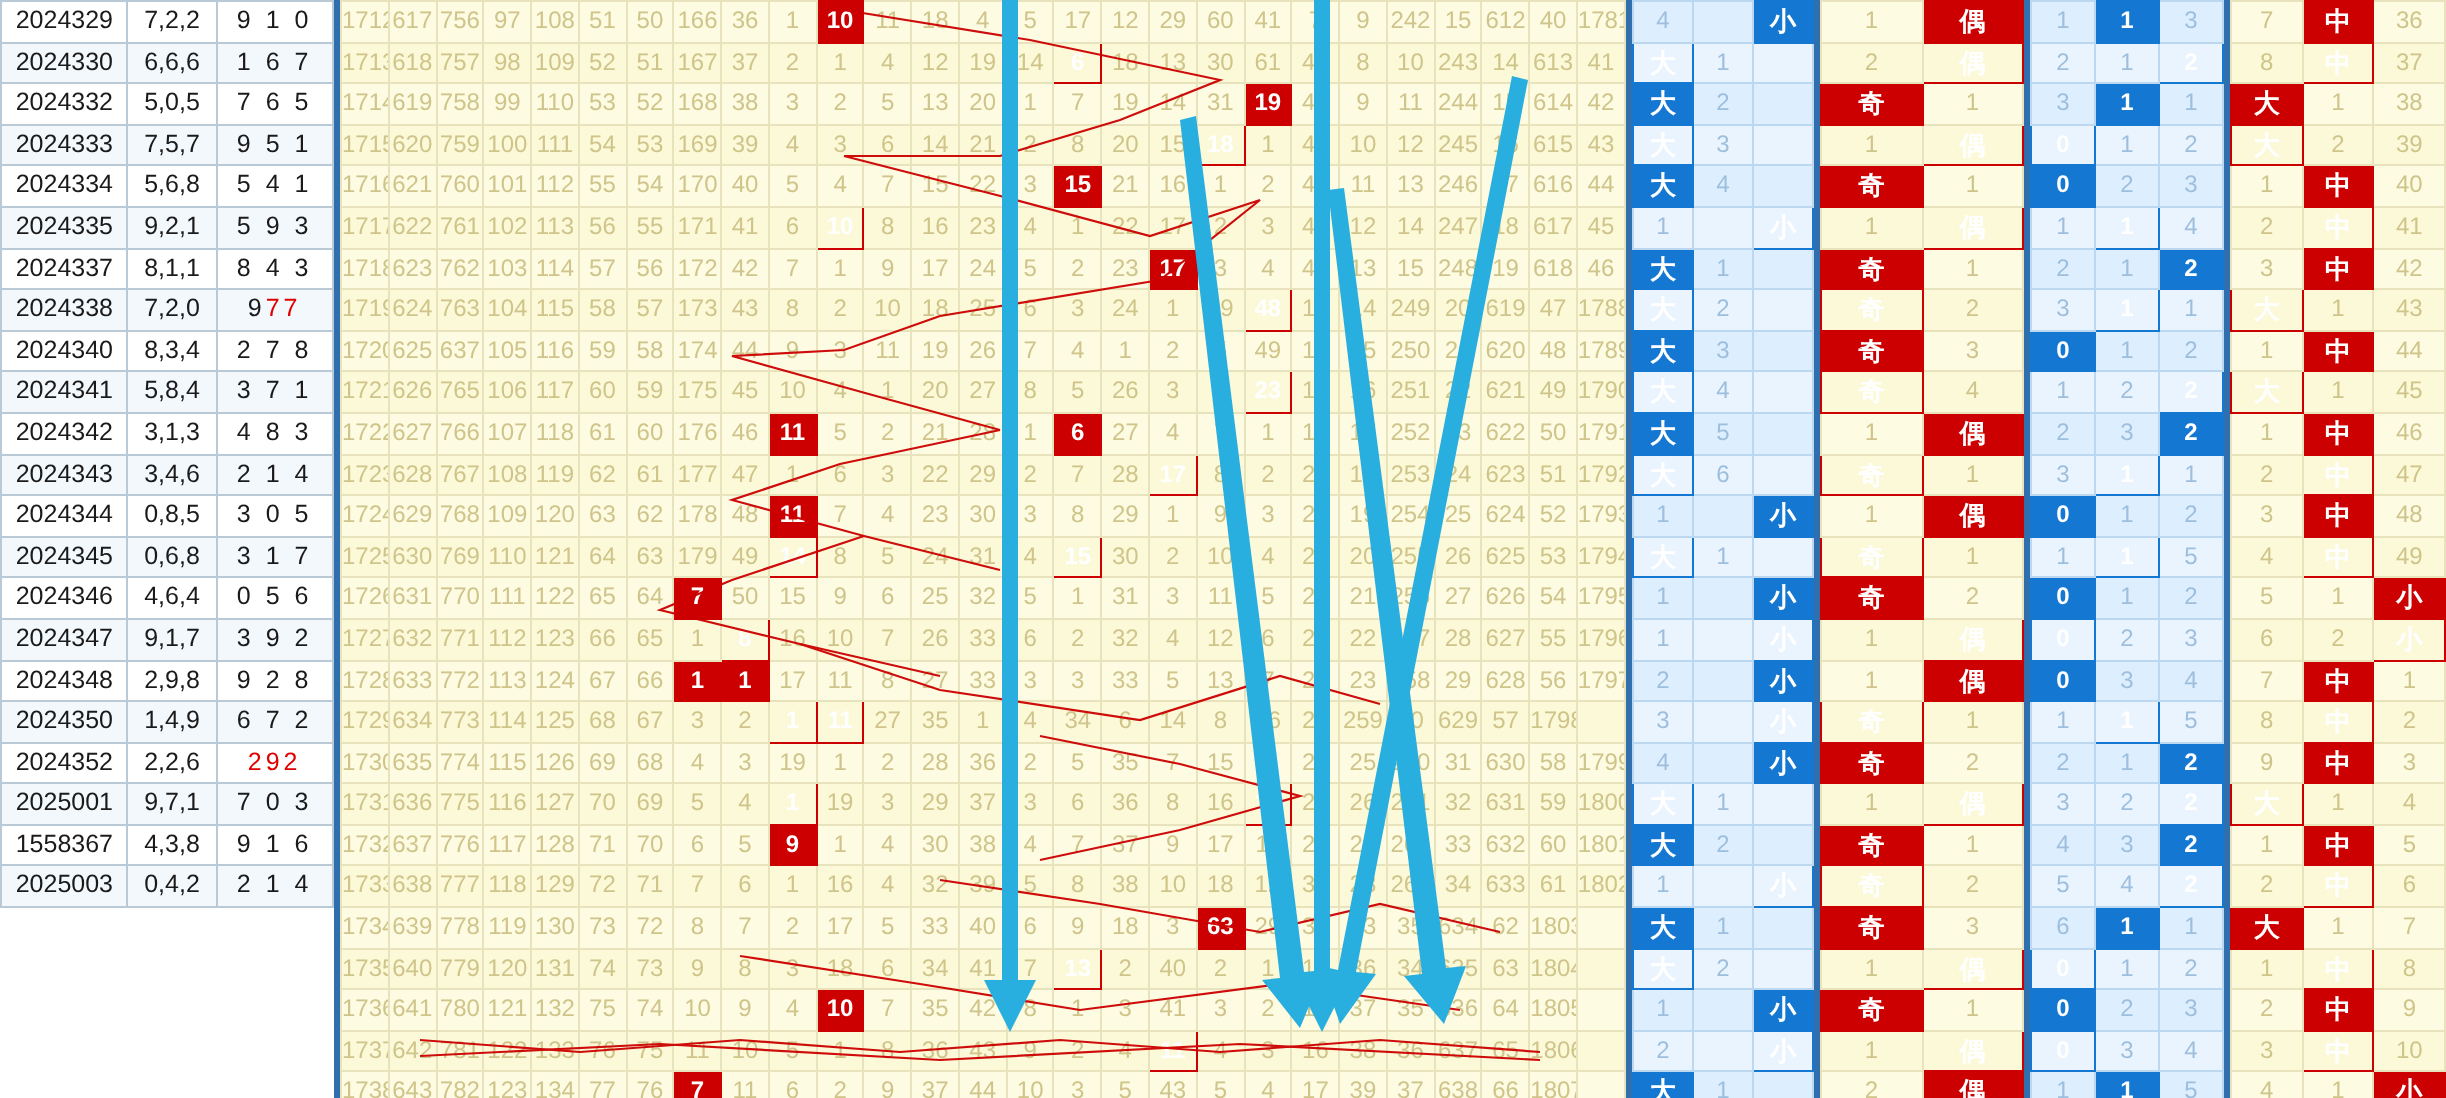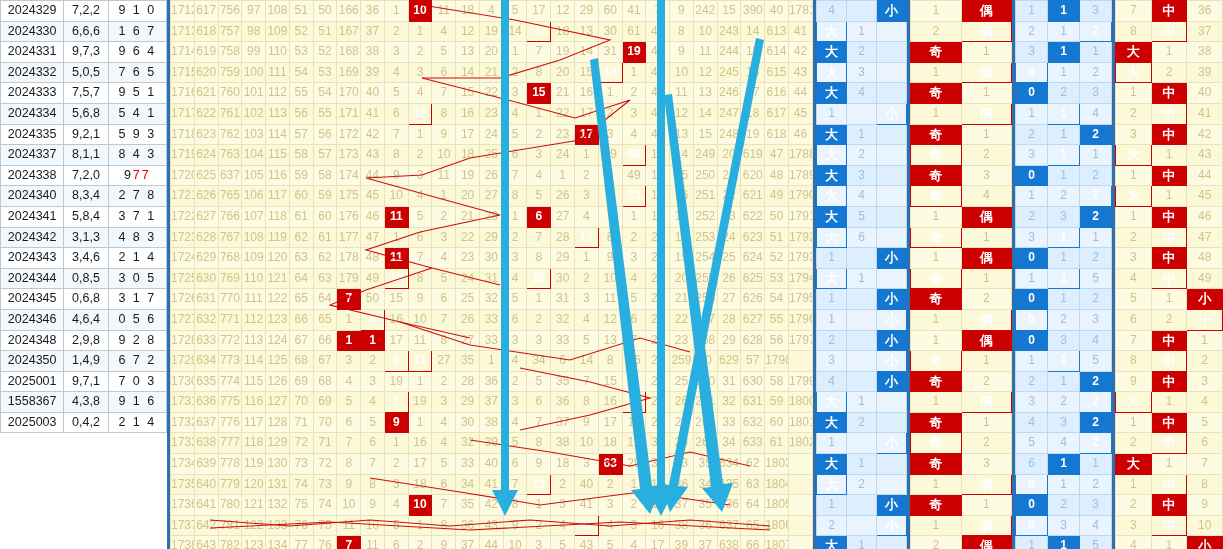--- a/index.html
+++ b/index.html
@@ -85,25 +85,20 @@
             <td class="c0">2024329</td>
             <td class="c1">7,2,2</td>
             <td class="c2">9 1 0</td>
           </tr>
           <tr>
             <td class="c0">2024330</td>
             <td class="c1">6,6,6</td>
             <td class="c2">1 6 7</td>
           </tr>
           <tr>
-            <td class="c0">2024331</td>
-            <td class="c1">9,7,3</td>
-            <td class="c2">9 6 4</td>
-          </tr>
-          <tr>
             <td class="c0">2024332</td>
             <td class="c1">5,0,5</td>
             <td class="c2">7 6 5</td>
           </tr>
           <tr>
             <td class="c0">2024333</td>
             <td class="c1">7,5,7</td>
             <td class="c2">9 5 1</td>
           </tr>
           <tr>
@@ -155,28 +150,38 @@
             <td class="c0">2024345</td>
             <td class="c1">0,6,8</td>
             <td class="c2">3 1 7</td>
           </tr>
           <tr>
             <td class="c0">2024346</td>
             <td class="c1">4,6,4</td>
             <td class="c2">0 5 6</td>
           </tr>
           <tr>
+            <td class="c0">2024347</td>
+            <td class="c1">9,1,7</td>
+            <td class="c2">3 9 2</td>
+          </tr>
+          <tr>
             <td class="c0">2024348</td>
             <td class="c1">2,9,8</td>
             <td class="c2">9 2 8</td>
           </tr>
           <tr>
             <td class="c0">2024350</td>
             <td class="c1">1,4,9</td>
             <td class="c2">6 7 2</td>
+          </tr>
+          <tr>
+            <td class="c0">2024352</td>
+            <td class="c1">2,2,6</td>
+            <td class="c2"><span class="rd">2</span><span class="rd">9</span><span class="rd">2</span></td>
           </tr>
           <tr>
             <td class="c0">2025001</td>
             <td class="c1">9,7,1</td>
             <td class="c2">7 0 3</td>
           </tr>
           <tr>
             <td class="c0">1558367</td>
             <td class="c1">4,3,8</td>
             <td class="c2">9 1 6</td>
@@ -211,21 +216,21 @@
             <td>5</td>
             <td>17</td>
             <td>12</td>
             <td>29</td>
             <td>60</td>
             <td>41</td>
             <td>7</td>
             <td>9</td>
             <td>242</td>
             <td>15</td>
-            <td>390</td>
+            <td>612</td>
             <td>40</td>
             <td>1781</td>
           </tr>
           <tr>
             <td>1713</td>
             <td>618</td>
             <td>757</td>
             <td>98</td>
             <td>109</td>
             <td>52</td>

